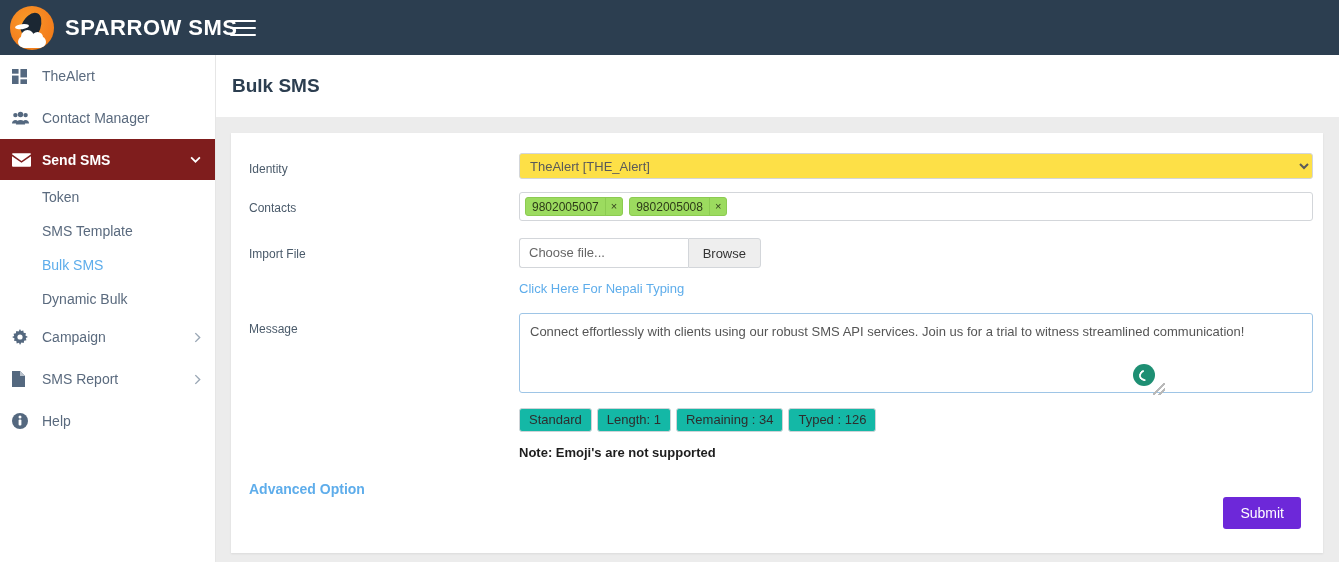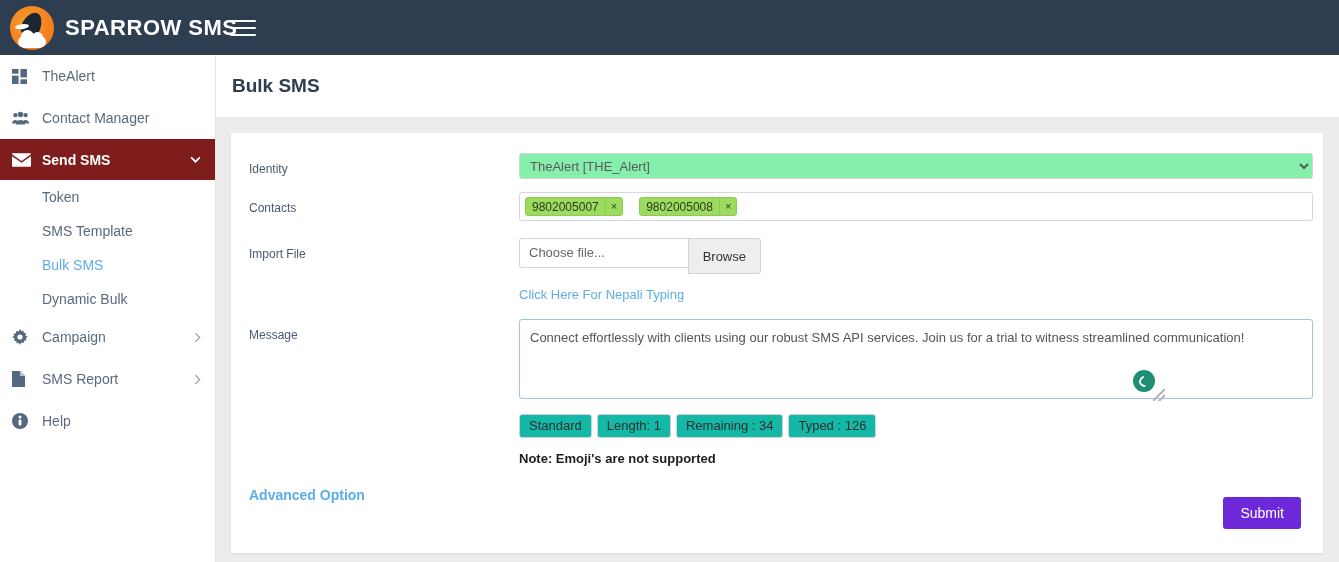--- a/index.html
+++ b/index.html
@@ -102,47 +102,47 @@
   }
   .form { padding: 20px 22px 0 18px; }
   .row { display: flex; align-items: flex-start; margin-bottom: 0; }
   .lbl-col { width: 270px; flex: 0 0 270px; padding-top: 6px; }
   .lbl-col .flabel { font-size: 12px; color: #4A5A6A; }
   .ctl-col { flex: 1; }
 
   select.identity {
     width: 794px; height: 26px; font-size: 13px; color: #5A5A5A;
     border: 1px solid #d3d6da; border-radius: 3px;
-    padding: 2px 6px; background: #86efac;
+    padding: 2px 6px; background: #fde047;
     font-family: "Liberation Sans", sans-serif;
   }
 
   .tagbox {
     width: 794px; min-height: 29px; border: 1px solid #d3d6da; border-radius: 3px;
-    background: #fff; padding: 4px 5px; display: flex; align-items: center; gap: 16px;
+    background: #fff; padding: 4px 5px; display: flex; align-items: center; gap: 6px;
   }
   .tag {
     display: inline-flex; align-items: stretch; height: 19px;
     background: #9CDB5F; border: 1px solid #8CCB51; border-radius: 3px;
     font-size: 12px; color: #2d3b18; overflow: hidden;
   }
   .tag .txt { padding: 1px 6px 0 6px; line-height: 17px; }
   .tag .x {
     border-left: 1px solid #8CCB51; padding: 0 5px; line-height: 17px;
     font-size: 11px; cursor: pointer; color: #33401d;
   }
 
   .filegroup { display: flex; width: 242px; }
   .file-display {
     flex: 1; height: 30px; border: 1px solid #d3d6da; border-right: none;
     border-radius: 3px 0 0 3px; background: #fff; color: #666;
     font-size: 13px; line-height: 28px; padding-left: 9px;
   }
   .browse-btn {
-    height: 36px; padding: 0 14px; border: 1px solid #d3d6da;
+    height: 30px; padding: 0 14px; border: 1px solid #d3d6da;
     border-radius: 0 3px 3px 0; background: #eeeeee; color: #333;
     font-size: 13px; cursor: pointer; font-family: "Liberation Sans", sans-serif;
   }
   .nepali-link {
     display: inline-block; margin-top: 13px; color: #5EADEB;
     font-size: 13px; text-decoration: none; cursor: pointer;
   }
 
   .msg-wrap { position: relative; width: 648px; }
   textarea.message {

